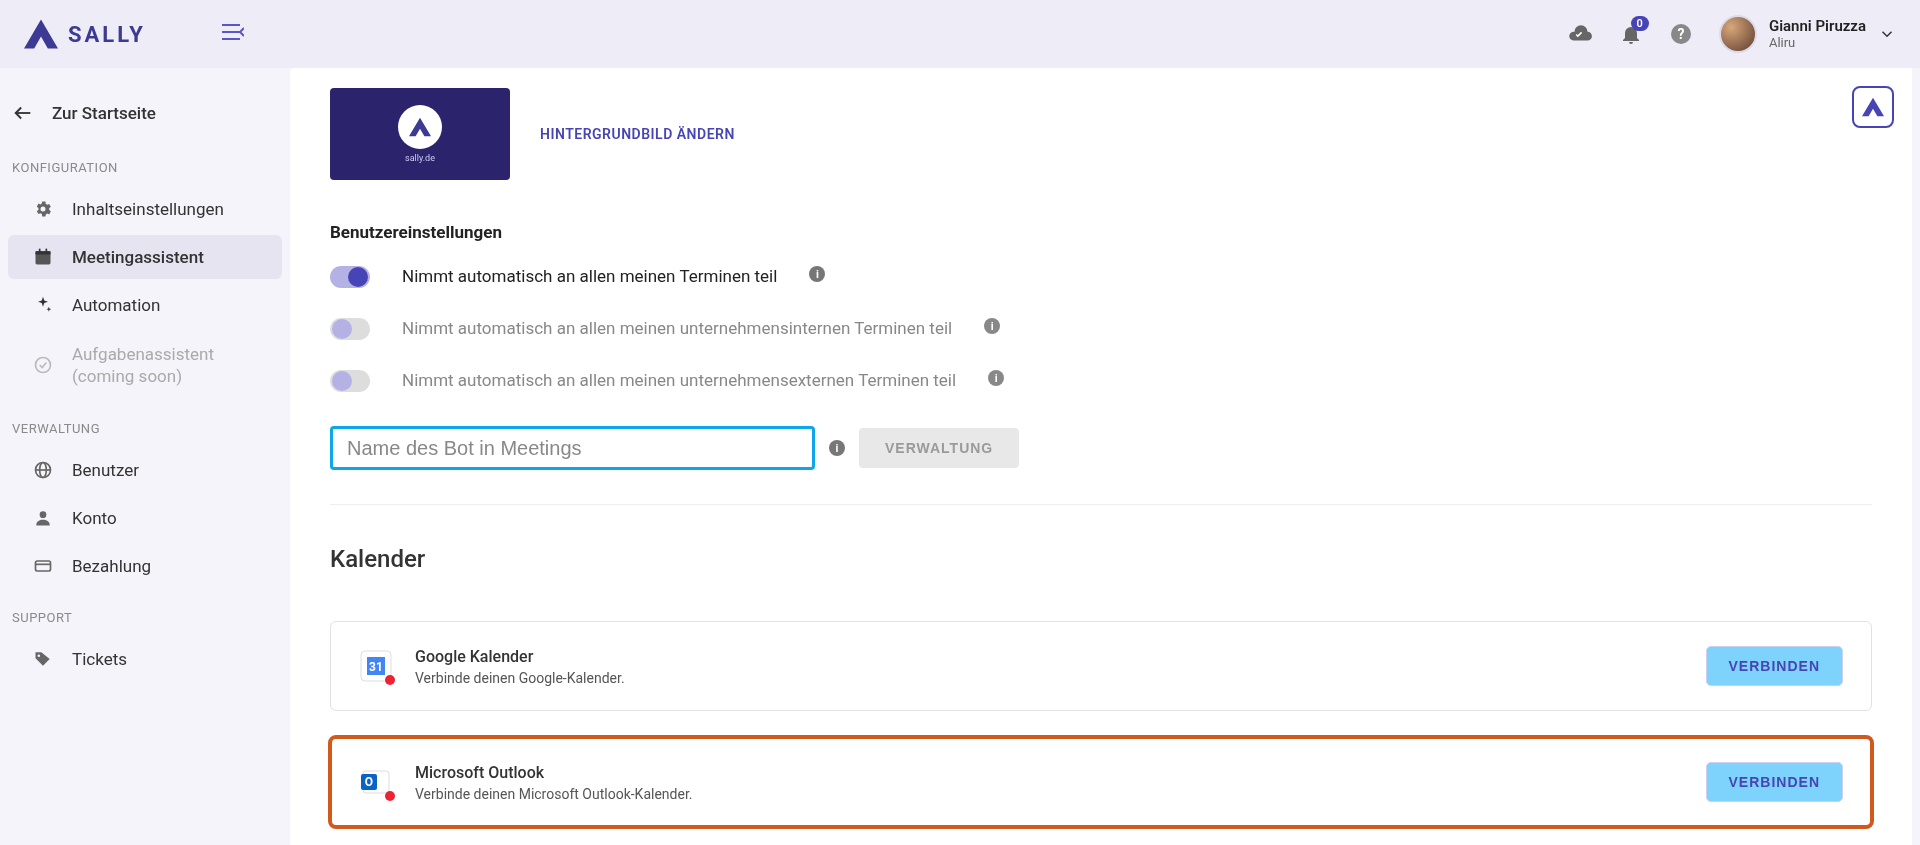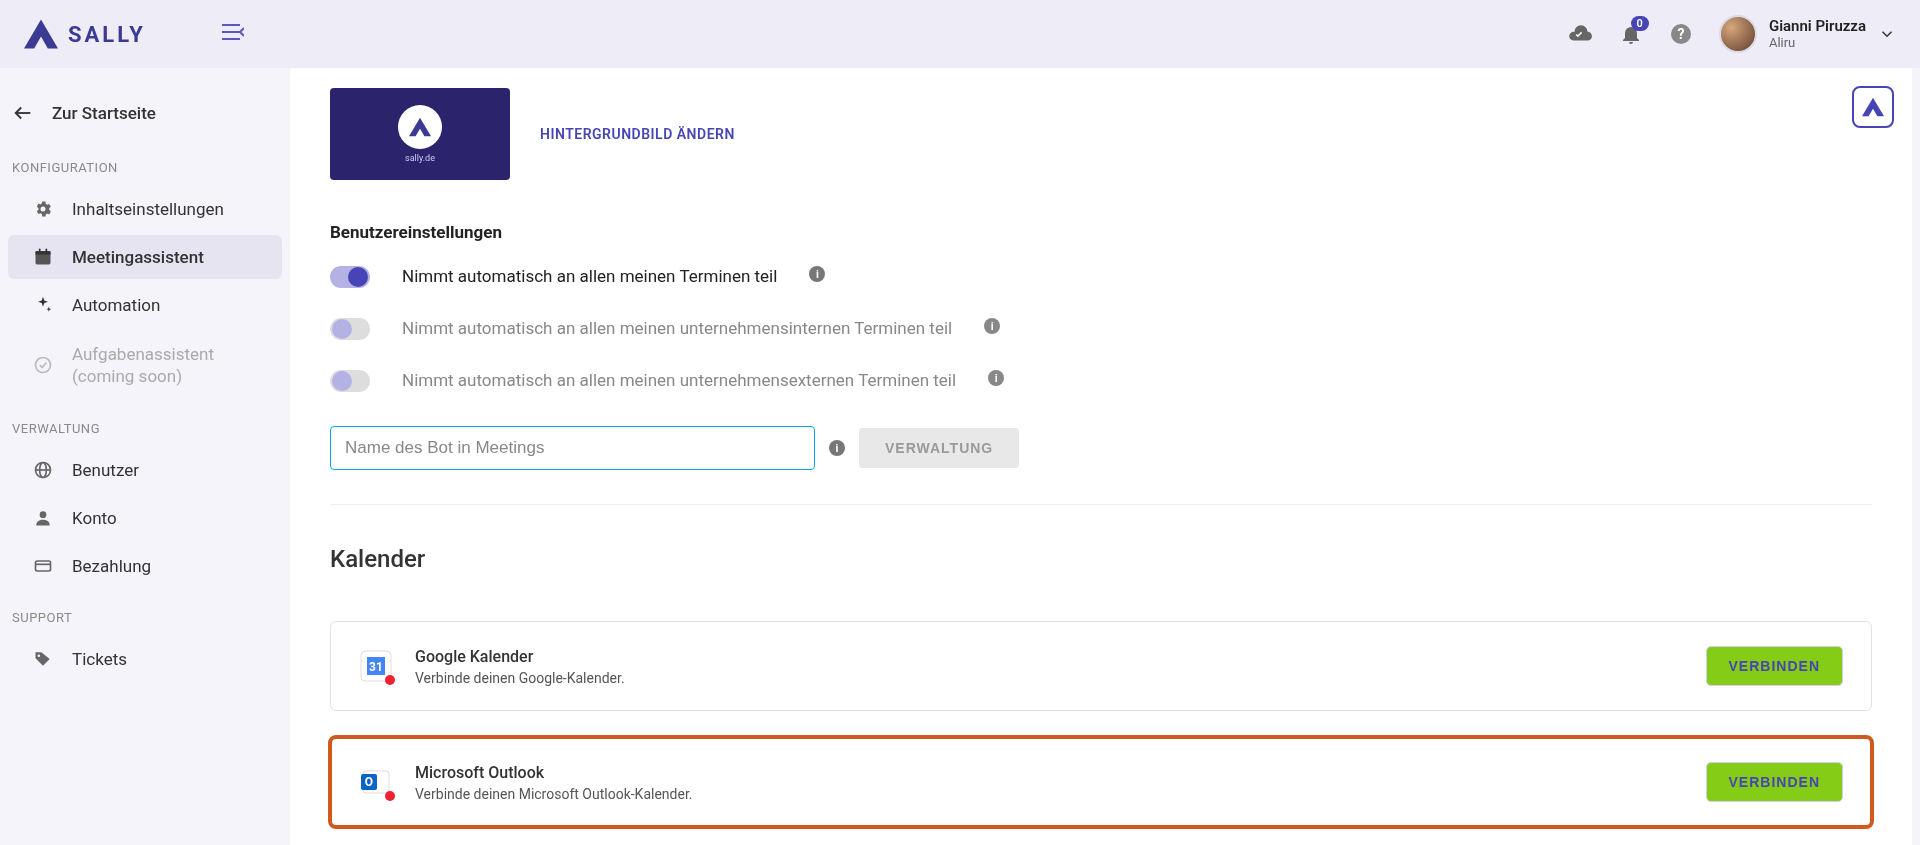--- a/index.html
+++ b/index.html
@@ -97,43 +97,43 @@
 .toggle-row.disabled .toggle-label { color:#888; }
 .info-dot {
   width:16px; height:16px; border-radius:50%; background:#777;
   color:#fff; font-size:11px; font-weight:700;
   display:inline-flex; align-items:center; justify-content:center;
   cursor:pointer;
 }
 .toggle-row.disabled .info-dot { background:#888; }
 .botname-row { display:flex; align-items:center; gap:14px; margin-top:34px; padding-bottom: 34px; border-bottom:1px solid #eee; }
 .botname-input {
-  width:485px; height:44px; padding:0 14px; font-size:17px;
-  border:1px solid #0ea5e9; border-radius:4px; color:#444;
+  width:485px; height:44px; padding:0 14px; font-size:20px;
+  border:3px solid #0ea5e9; border-radius:4px; color:#444;
 }
 .botname-input::placeholder { color:#888; }
 .save-btn {
   height:40px; padding:0 26px; background:#e8e8e8; color:#9a9a9a;
   border:none; border-radius:4px; font-size:14px; letter-spacing:1px; font-weight:600;
   cursor:not-allowed;
 }
 .cal-heading { font-size:24px; font-weight:500; margin-top:40px; margin-bottom:48px; }
 .cal-card {
   border:1px solid #e2e2e2; border-radius:6px;
   padding: 24px 28px; display:flex; align-items:center; gap:22px;
   margin-bottom:26px;
 }
 .cal-card.highlight { outline:4px solid #d05a1e; outline-offset:-2px; }
 .cal-icon { width:34px; height:34px; position:relative; }
 .cal-icon .reddot { position:absolute; bottom:-2px; right:-2px; width:10px; height:10px; background:#e23; border-radius:50%; }
 .cal-text { flex:1; display:flex; flex-direction:column; gap:4px; }
 .cal-title { font-size:16px; font-weight:500; }
 .cal-desc { font-size:14px; color:#555; }
 .connect-btn {
-  height:40px; padding:0 22px; background:#84cc16; color:#4744b5;
+  height:40px; padding:0 22px; background:#7dd3fc; color:#4744b5;
   border:1px solid #cfcef0; border-radius:5px; font-size:14px;
   letter-spacing:1px; font-weight:600; cursor:pointer;
 }
 .side-item-multiline { display:flex; flex-direction:column; line-height:1.3; }
 </style>
 </head>
 <body>
 
 <div class="app">
   <div class="topbar">

